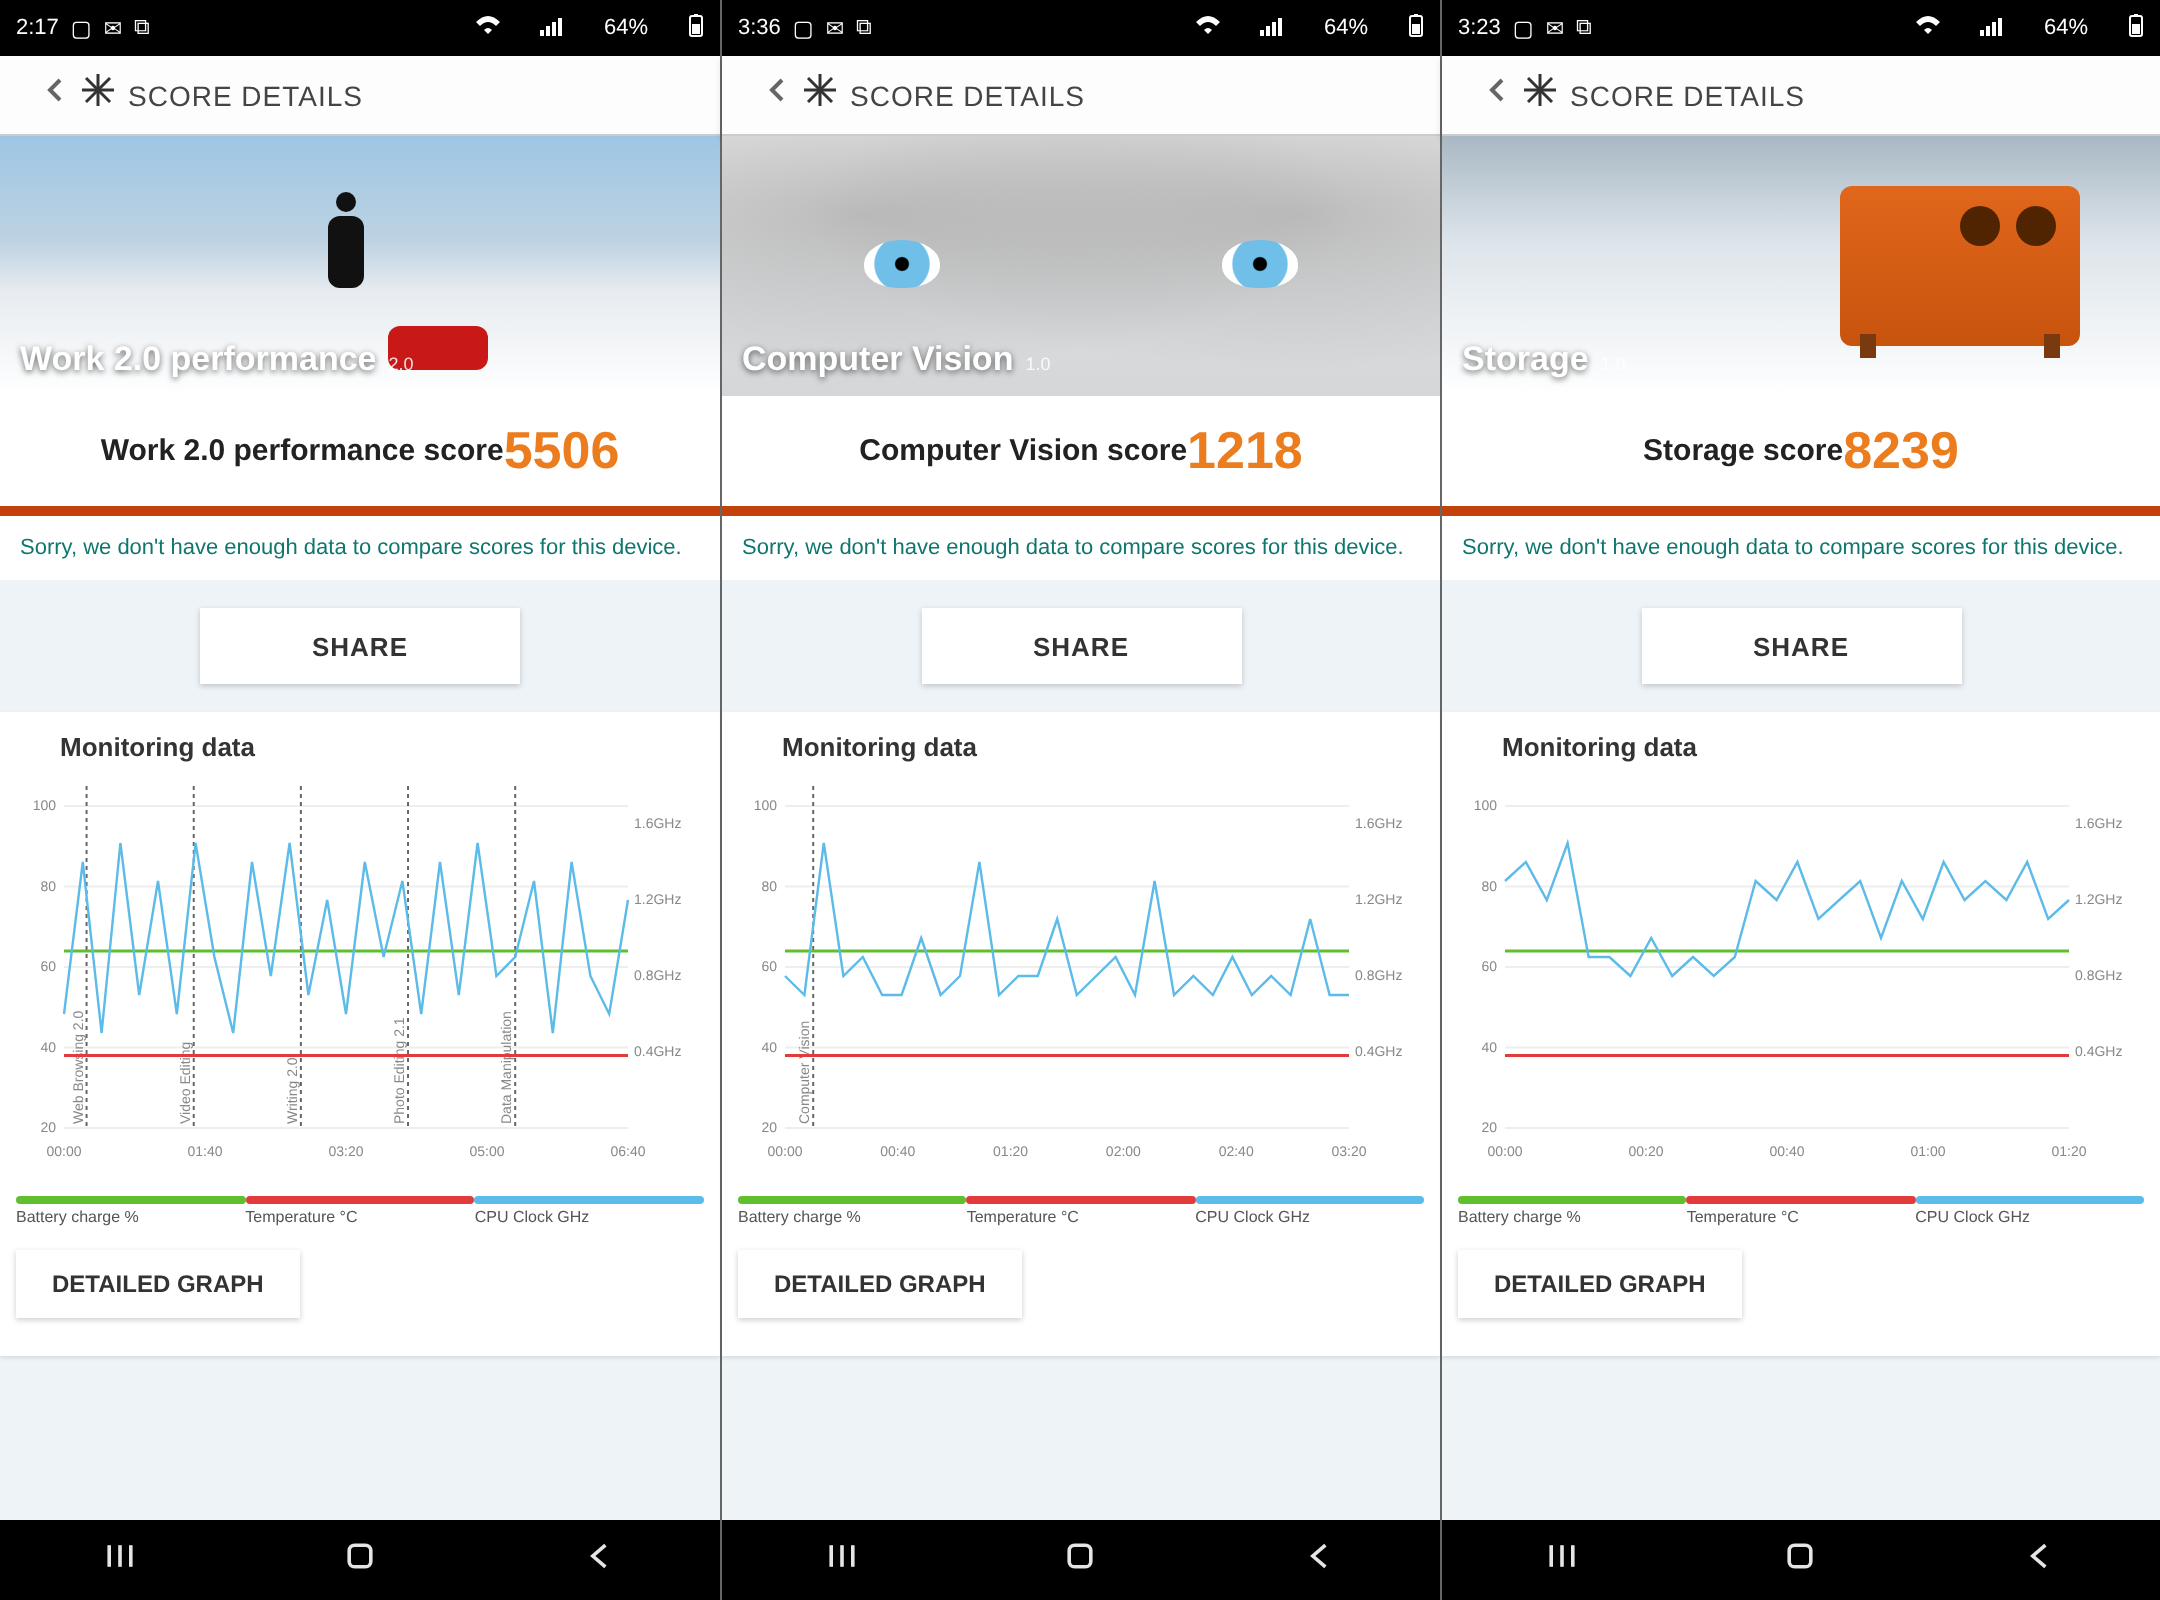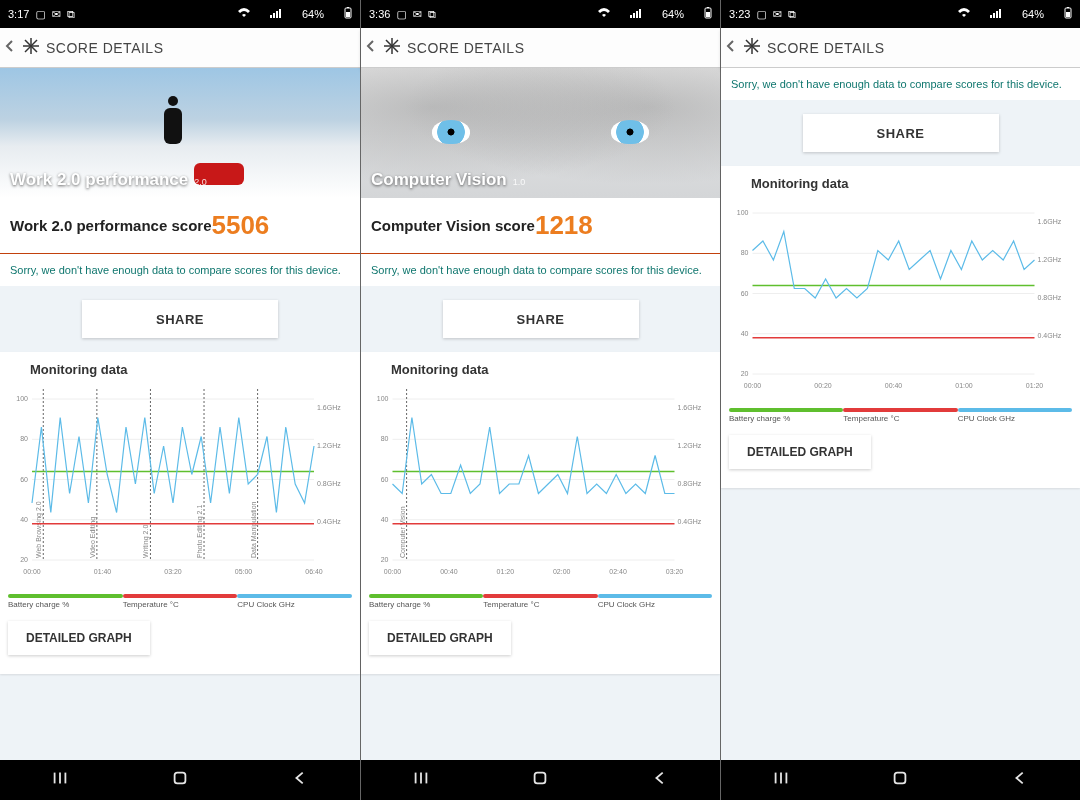--- a/index.html
+++ b/index.html
@@ -14,21 +14,21 @@
   .panel { width: 360px; height: 800px; background: #eef3f7; position: relative; }
   .status-bar {
     height: 28px; background: #000; display: flex;
     align-items: center; justify-content: space-between;
     padding: 0 8px; color: #fff; font-size: 11px;
   }
   .status-left { display: flex; align-items: center; gap: 6px; }
   .status-right { display: flex; align-items: center; gap: 20px; }
   .header {
     height: 40px; background: #fdfdfd; display: flex;
-    align-items: center; padding: 0 4px; gap: 6px;
+    align-items: center; padding: 0 22px; gap: 6px;
     border-bottom: 1px solid #ccc;
     box-shadow: 0 2px 4px rgba(0,0,0,.15);
   }
   .header-title { font-size: 14px; font-weight: 500; color: #444; letter-spacing: .5px; }
   .hero {
     height: 130px; position: relative; overflow: hidden;
   }
   .hero-inner { position: absolute; bottom: 8px; left: 10px; color: #fff; display: flex; align-items: baseline; gap: 6px; }
   .hero-title { font-size: 17px; font-weight: 700; text-shadow: 0 1px 3px rgba(0,0,0,.6); }
   .hero-version { font-size: 9px; opacity: .85; }
@@ -43,31 +43,31 @@
   .eye {width:38px; height:24px; background:radial-gradient(circle at 50% 50%, #000 14%, #6fbfe8 17% 60%, #fff 63% 100%); border-radius:50% 50% 45% 45%;}
   .wolf-fur {position:absolute; inset:0; background: radial-gradient(ellipse at 20% 30%, rgba(130,130,130,.4), transparent 60%), radial-gradient(ellipse at 80% 30%, rgba(130,130,130,.4), transparent 60%);}
   .crate {position:absolute; right:40px; top:25px; width:120px; height:80px; background:linear-gradient(#e0671b,#c8530d); border-radius:6px;}
   .crate-window{position:absolute; top:10px; right:12px; width:20px; height:20px; background:#502400; border-radius:50%;}
   .crate-window2{position:absolute; top:10px; right:40px; width:20px; height:20px; background:#502400; border-radius:50%;}
   .crate-leg{position:absolute; bottom:-6px; left:10px; width:8px; height:12px; background:#7a3a10;}
   .crate-leg2{position:absolute; bottom:-6px; right:10px; width:8px; height:12px; background:#7a3a10;}
 
   .score-row {
     background: #fff; padding: 12px 10px;
-    display: flex; justify-content: flex-start; align-items: center;
-    border-bottom: 1px solid #c2410c;
+    display: flex; justify-content: center; align-items: center;
+    border-bottom: 5px solid #c2410c;
   }
   .score-label { font-size: 15px; font-weight: 700; color: #222; }
   .score-value { font-size: 26px; font-weight: 700; color: #ec7d1f; }
   .compare-msg {
     background: #fff; padding: 10px; font-size: 11px; color: #0f766e;
   }
   .share-wrap { padding: 14px 0; display:flex; justify-content:center; }
   .share-btn {
-    width: 196px; height: 38px; background: #fff;
+    width: 160px; height: 38px; background: #fff;
     display: flex; align-items: center; justify-content: center;
     font-size: 13px; font-weight: 600; color: #333;
     letter-spacing: .5px;
     box-shadow: 0 1px 3px rgba(0,0,0,.2);
     cursor: pointer;
   }
   .monitor-card {
     background: #fff; margin: 0; padding: 10px 8px 8px 8px;
     box-shadow: 0 1px 2px rgba(0,0,0,.1);
   }
@@ -96,21 +96,21 @@
   .axis-text { font-size:7px; fill:#888; }
   .ghz-text { font-size:7px; fill:#888; }
 </style>
 </head>
 <body>
 
 <div class="wrap" id="wrap">
     <div class="panel">
     <div class="status-bar">
       <div class="status-left">
-        <span>3:17</span>
+        <span>2:17</span>
         <span>▢</span>
         <span>✉</span>
         <span>⧉</span>
       </div>
       <div class="status-right">
         <span>
           <svg width="12" height="10" viewBox="0 0 12 10">
               <path d="M0 3 Q6 -3 12 3 L10 5 Q6 1 2 5 Z M4 7 Q6 5 8 7 L6 9 Z" fill="#fff"></path>
             </svg>
         </span>
@@ -392,20 +392,36 @@
             <g stroke="#333" stroke-width="1.5">
               <line x1="9" y1="1" x2="9" y2="17"></line>
               <line x1="1" y1="9" x2="17" y2="9"></line>
               <line x1="3" y1="3" x2="15" y2="15"></line>
               <line x1="15" y1="3" x2="3" y2="15"></line>
             </g>
           </svg>
       </span>
       <span class="header-title">SCORE DETAILS</span>
     </div>
+    <div class="hero hero-storage">
+      <div class="crate">
+          <div class="crate-window"></div>
+          <div class="crate-window2"></div>
+          <div class="crate-leg"></div>
+          <div class="crate-leg2"></div>
+        </div>
+      <div class="hero-inner">
+        <span class="hero-title">Storage</span>
+        <span class="hero-version">1.0</span>
+      </div>
+    </div>
+    <div class="score-row">
+      <span class="score-label">Storage score</span>
+      <span class="score-value">8239</span>
+    </div>
     <div class="compare-msg">Sorry, we don't have enough data to compare scores for this device.</div>
     <div class="share-wrap">
       <div class="share-btn">SHARE</div>
     </div>
     <div class="monitor-card">
       <div class="monitor-title">Monitoring data</div>
       <div class="chart">
           <svg viewBox="0 0 340 195">
             <text class="axis-text" x="18" y="179" text-anchor="end">20</text>
             <line x1="22" y1="177" x2="304" y2="177" stroke="#eee"></line>

